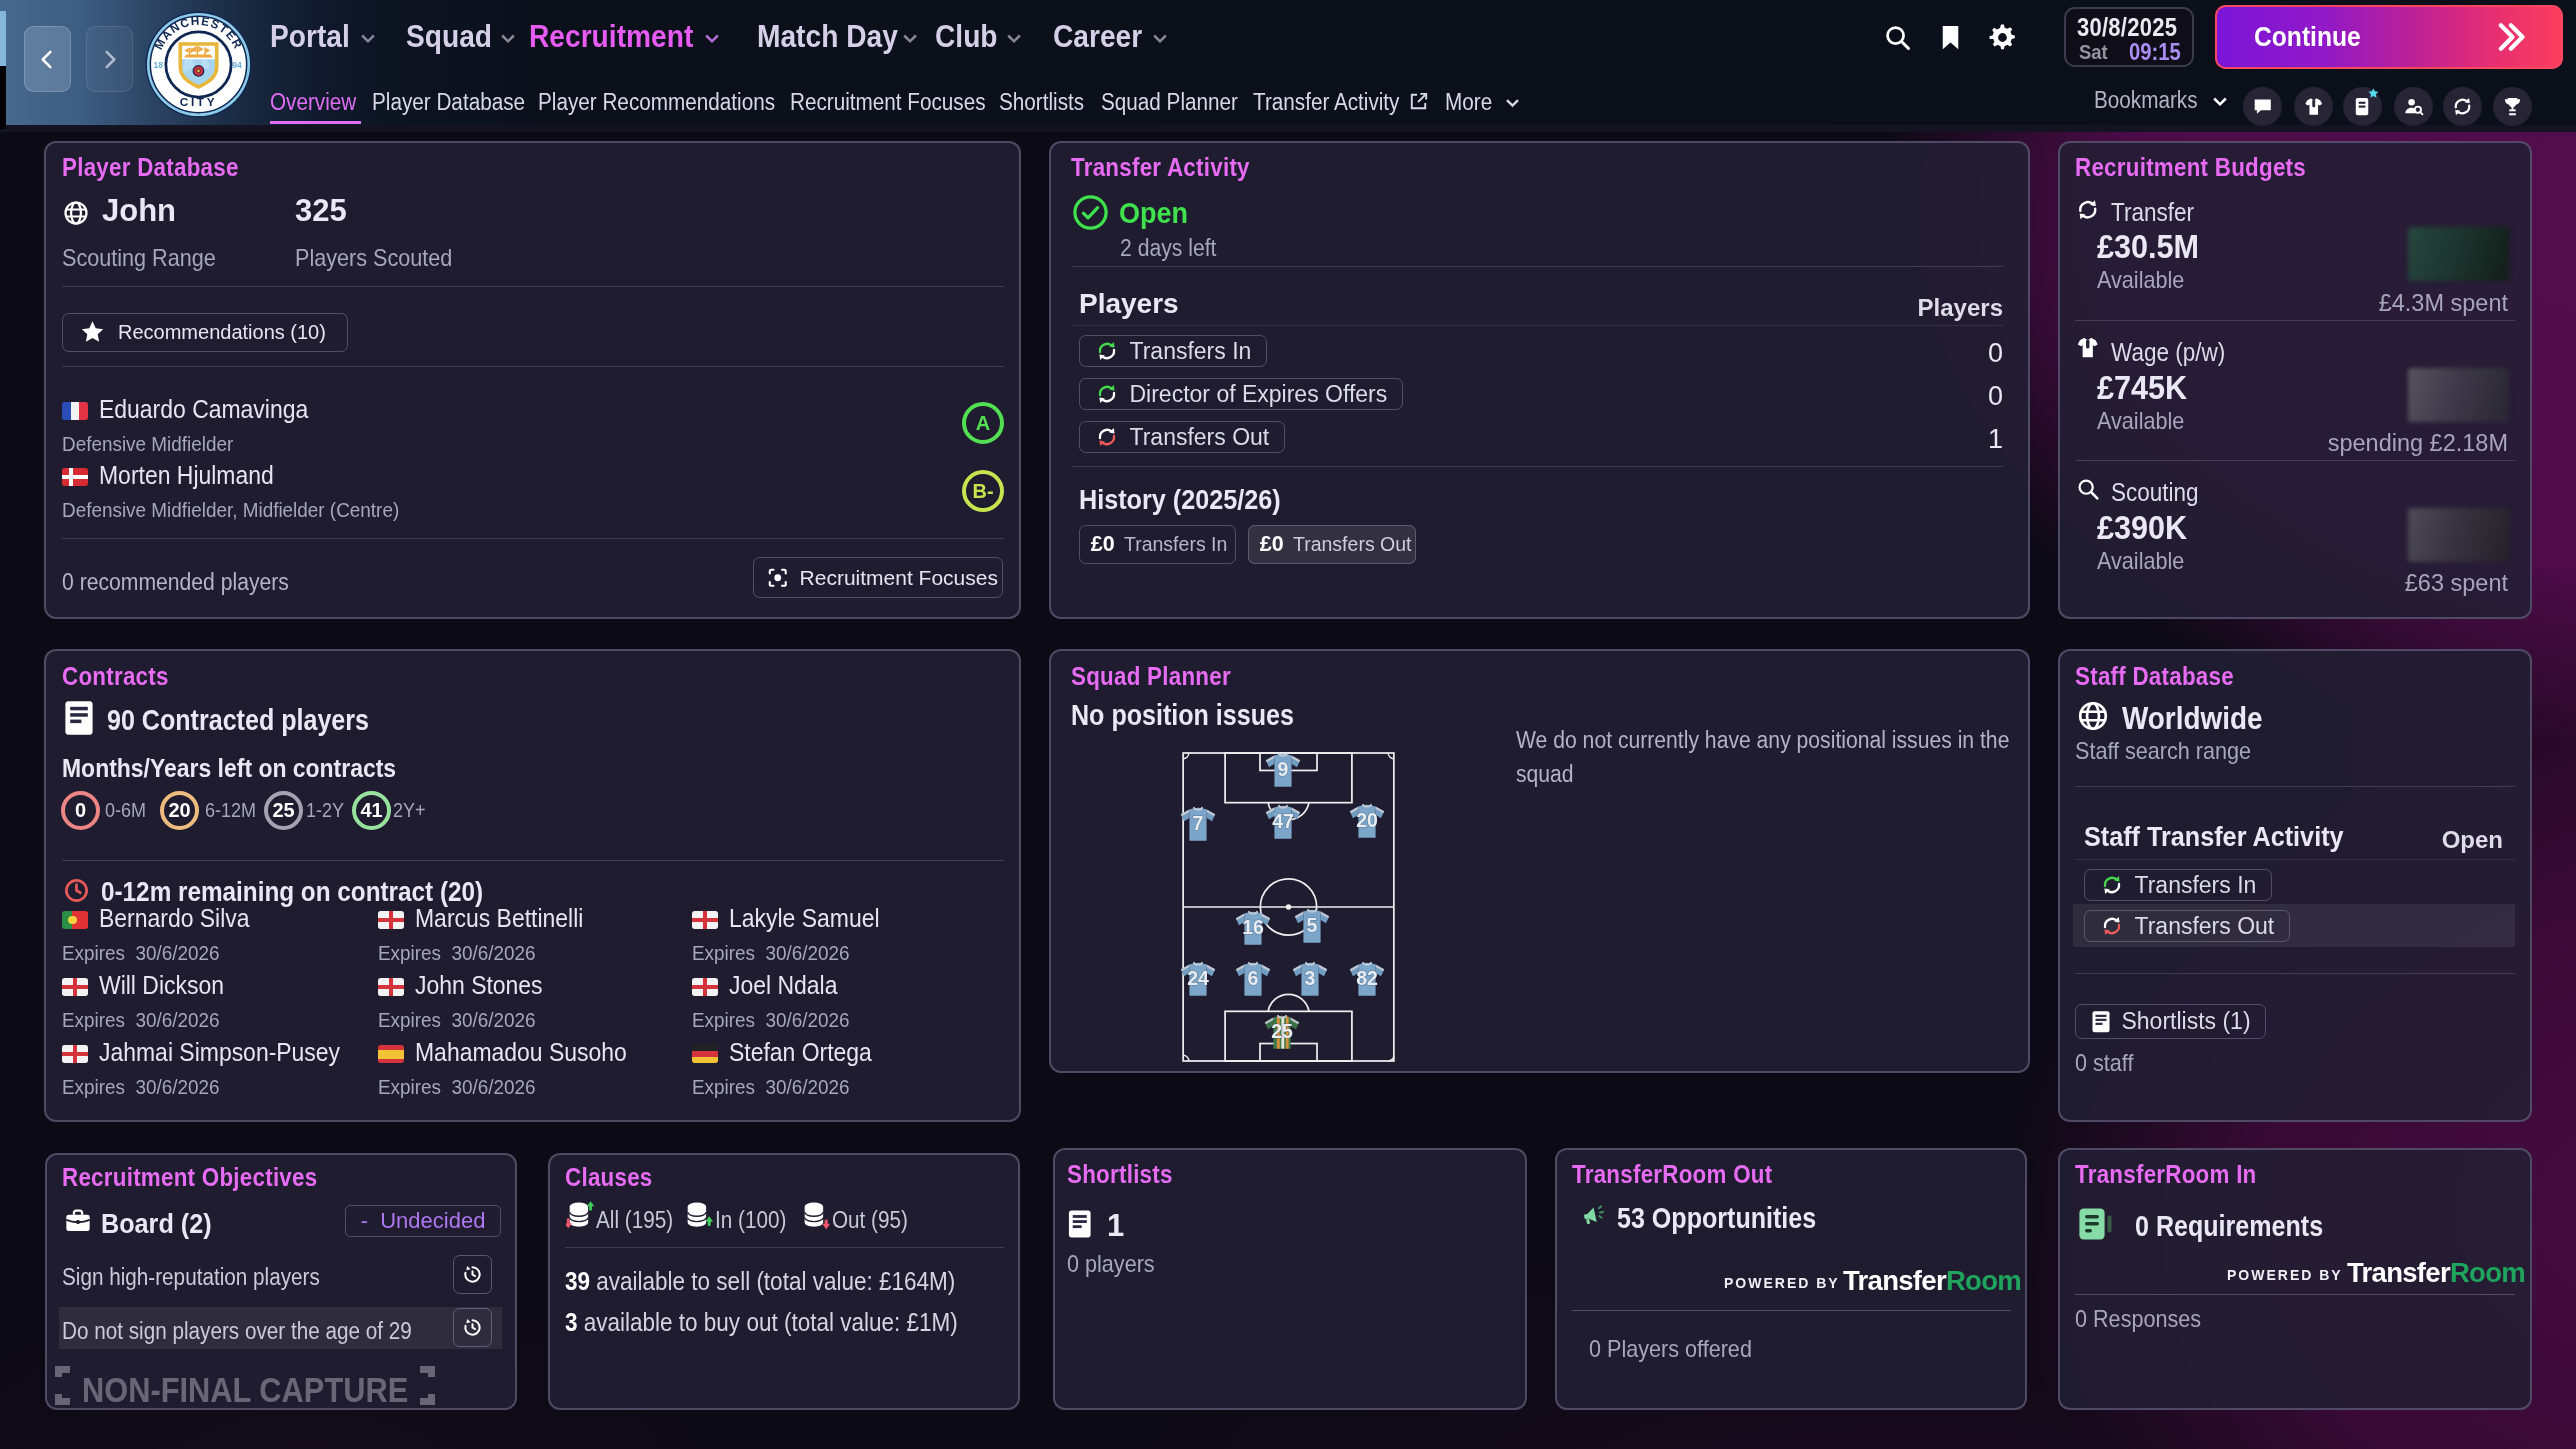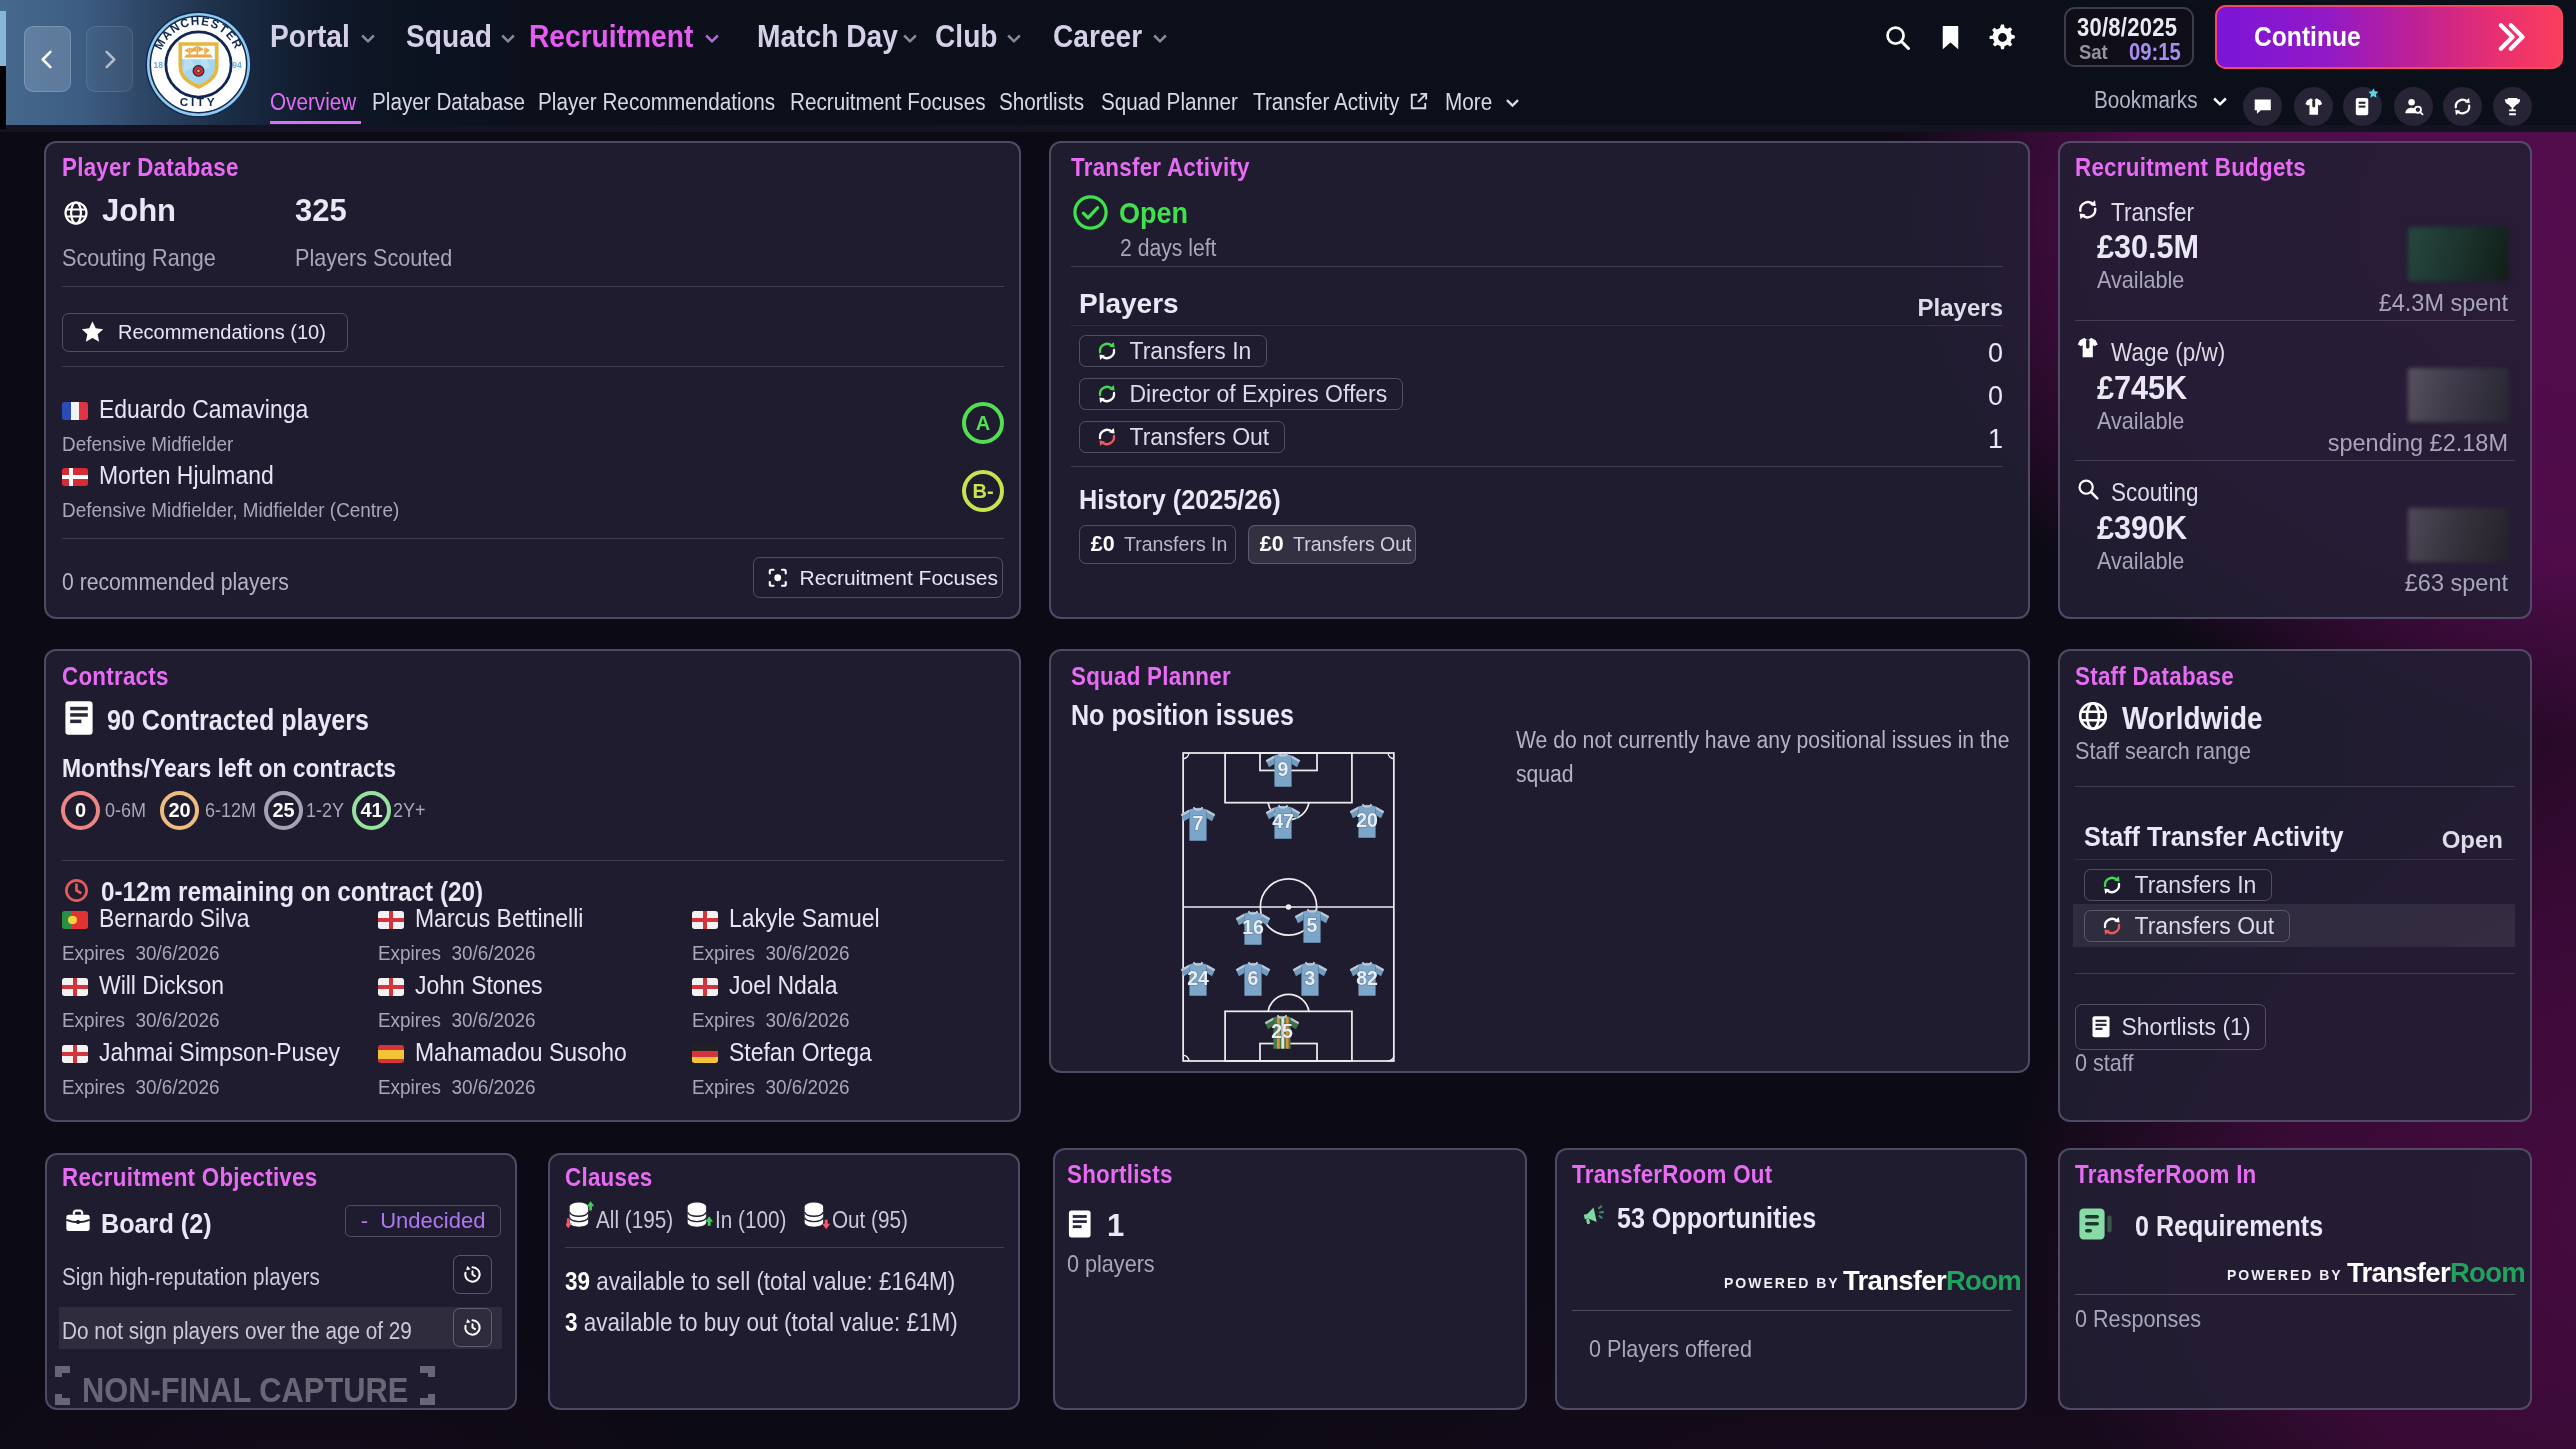--- a/index.html
+++ b/index.html
@@ -568,21 +568,21 @@
         <g fill="none" stroke-linecap="round">
           <path stroke="#fff" stroke-width="2.3" d="M5 13a7.2 7.2 0 0 1 12.3-5.9"></path>
           <path fill="#fff" d="M18.8 3l.8 5.4-5.4-.8z"></path>
           <path stroke="#ee5a5a" stroke-width="2.3" d="M19 11a7.2 7.2 0 0 1-12.3 5.9"></path>
           <path fill="#ee5a5a" d="M5.2 21l-.8-5.4 5.4.8z"></path>
         </g>
       </svg>
 <span>Transfers Out</span>
     </div>
 <div class="hr" style="left:2075px;top:973px;width:440px"></div>
-<div class="pill" style="left:2075px;top:1004px;height:46px">
+<div class="pill" style="left:2075px;top:1004px;height:35px">
 <svg width="20" height="25.5" viewBox="0 0 20 24">
         <rect x="1.5" y="1.5" width="17" height="21" rx="2" fill="#fff"></rect>
         <rect x="4.5" y="5" width="11" height="2.2" fill="#2a2740"></rect>
         <rect x="4.5" y="9" width="11" height="2.2" fill="#2a2740"></rect>
         <rect x="4.5" y="13" width="7" height="2.2" fill="#2a2740"></rect>
       </svg>
 <span>Shortlists (1)</span>
     </div>
 <div class="t gray cx" style="left:2075px;top:1049px;font-size:24px">0 staff</div>
 

